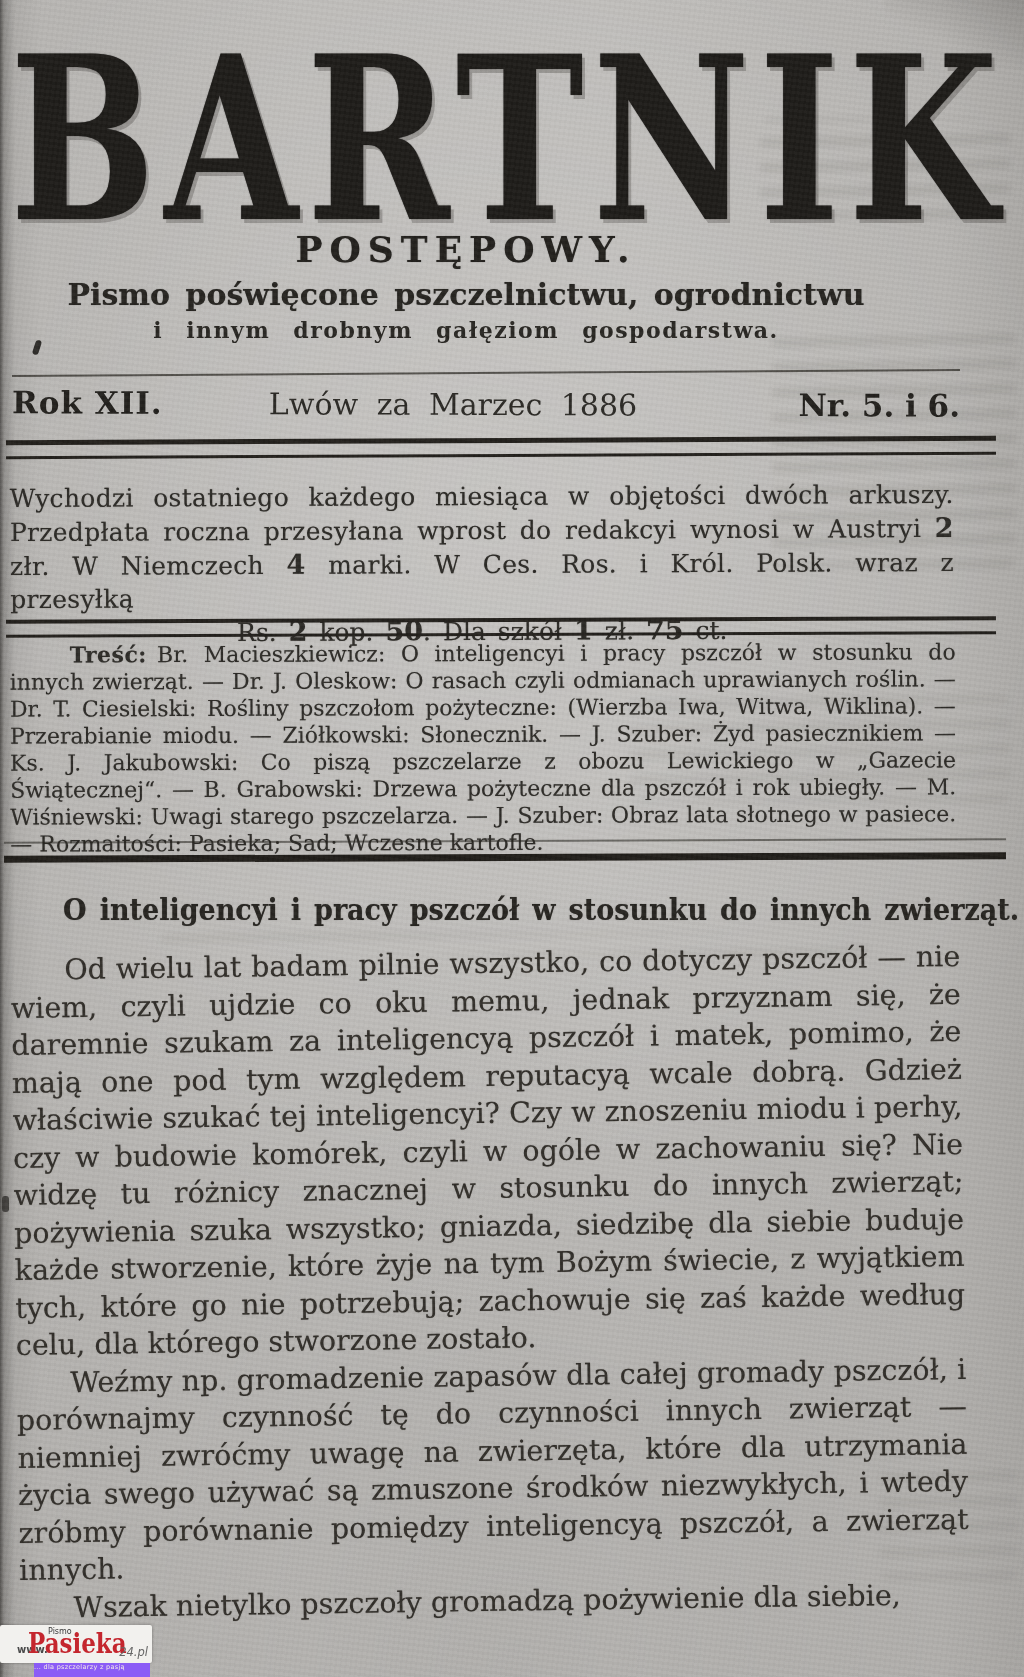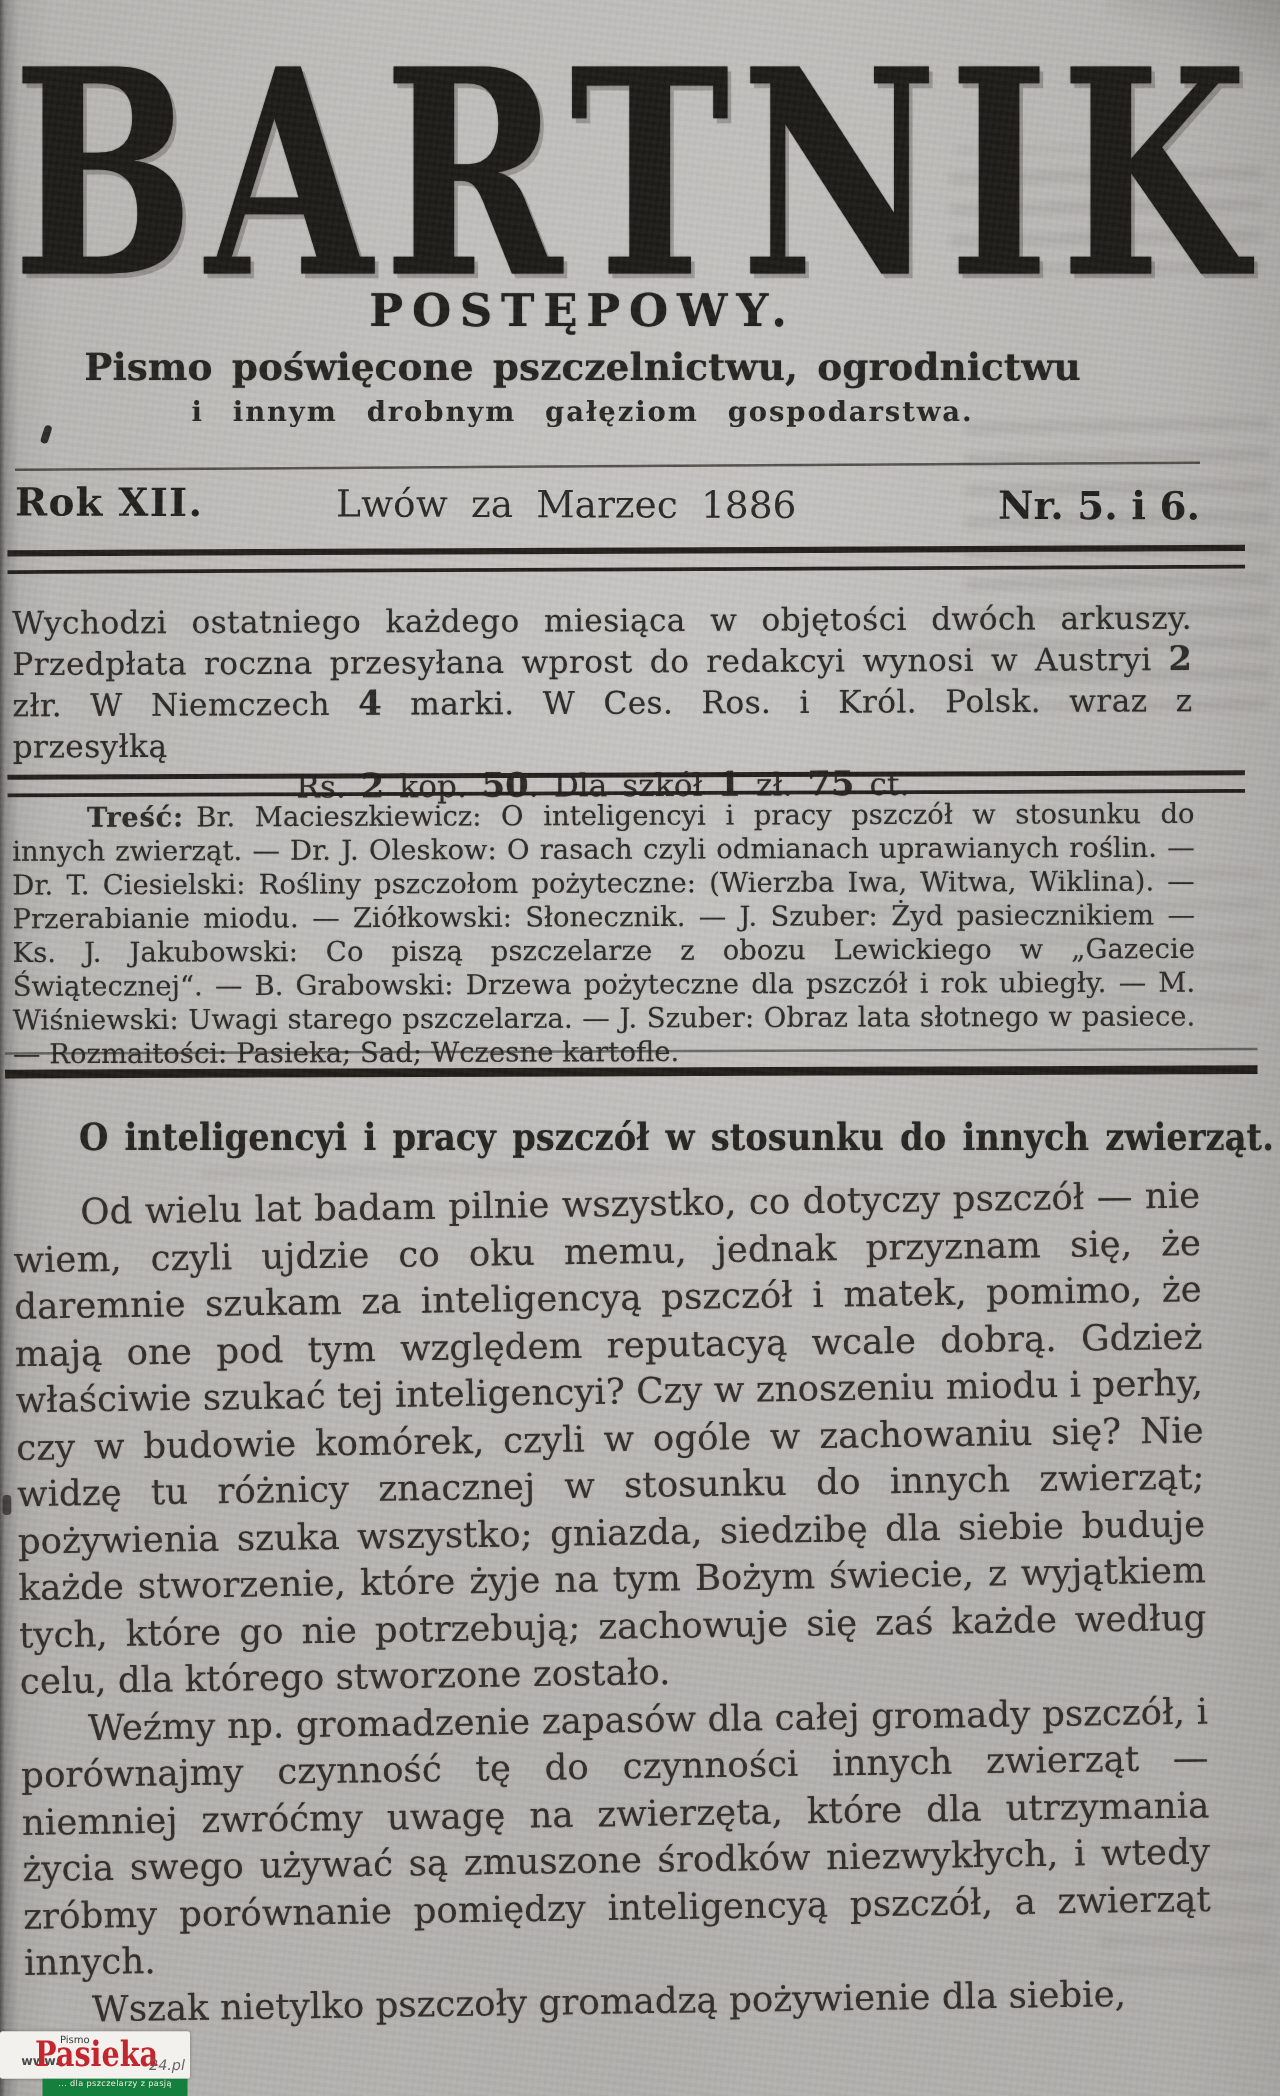--- a/index.html
+++ b/index.html
@@ -149,21 +149,21 @@
     font-family: "DejaVu Serif", "Liberation Serif", serif;
     font-size: 28px; font-weight: bold; color: #c4262e; line-height: 30px;
   }
   .wm-suffix {
     position: absolute; right: 4px; bottom: 4px;
     font-family: "DejaVu Sans", "Liberation Sans", sans-serif;
     font-size: 11.5px; color: #666; font-style: italic;
   }
   .wm-strip {
     position: absolute; top: 38px; left: 34px; right: 2px; height: 14px;
-    background: #15803d; color: #f4ebe8; text-align: center;
+    background: #8b5cf6; color: #f4ebe8; 
     font-family: "DejaVu Sans", "Liberation Sans", sans-serif;
     font-size: 6.5px; line-height: 9px; letter-spacing: 0.3px;
   }
 </style>
 </head>
 <body>
 
 <div class="ghost g1"></div>
 <div class="ghost g2"></div>
 <div class="ghost g3"></div>

